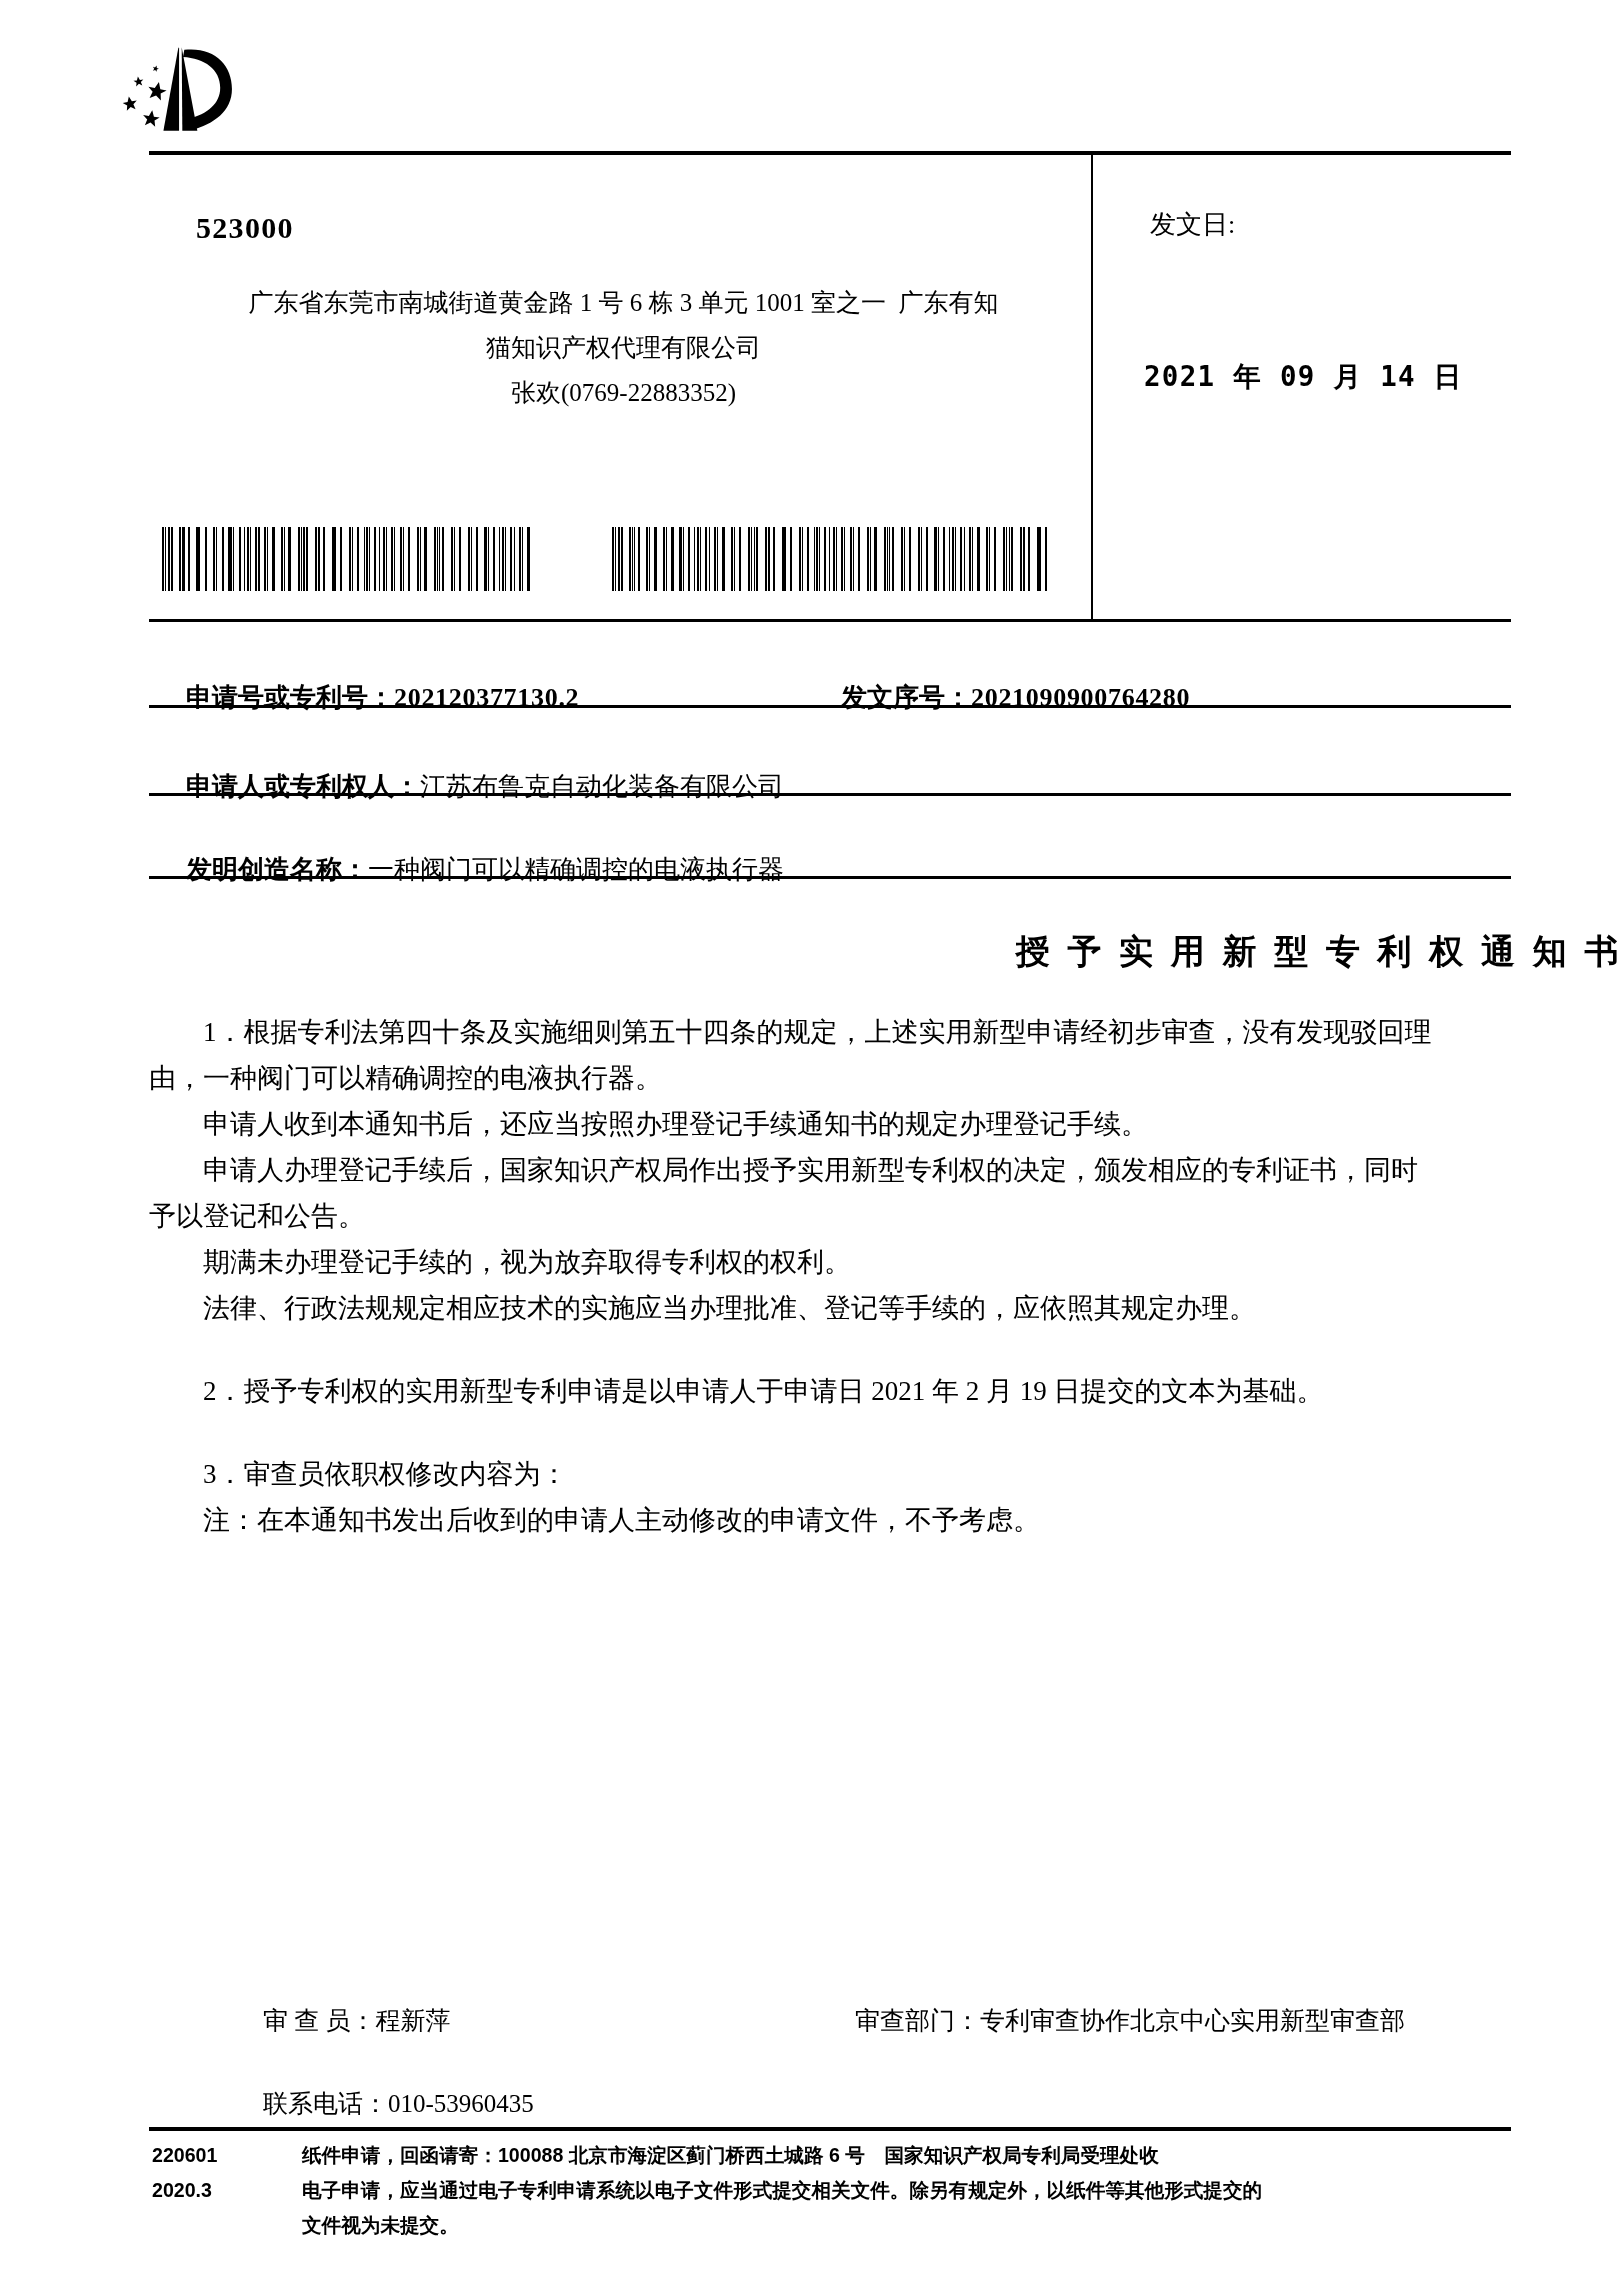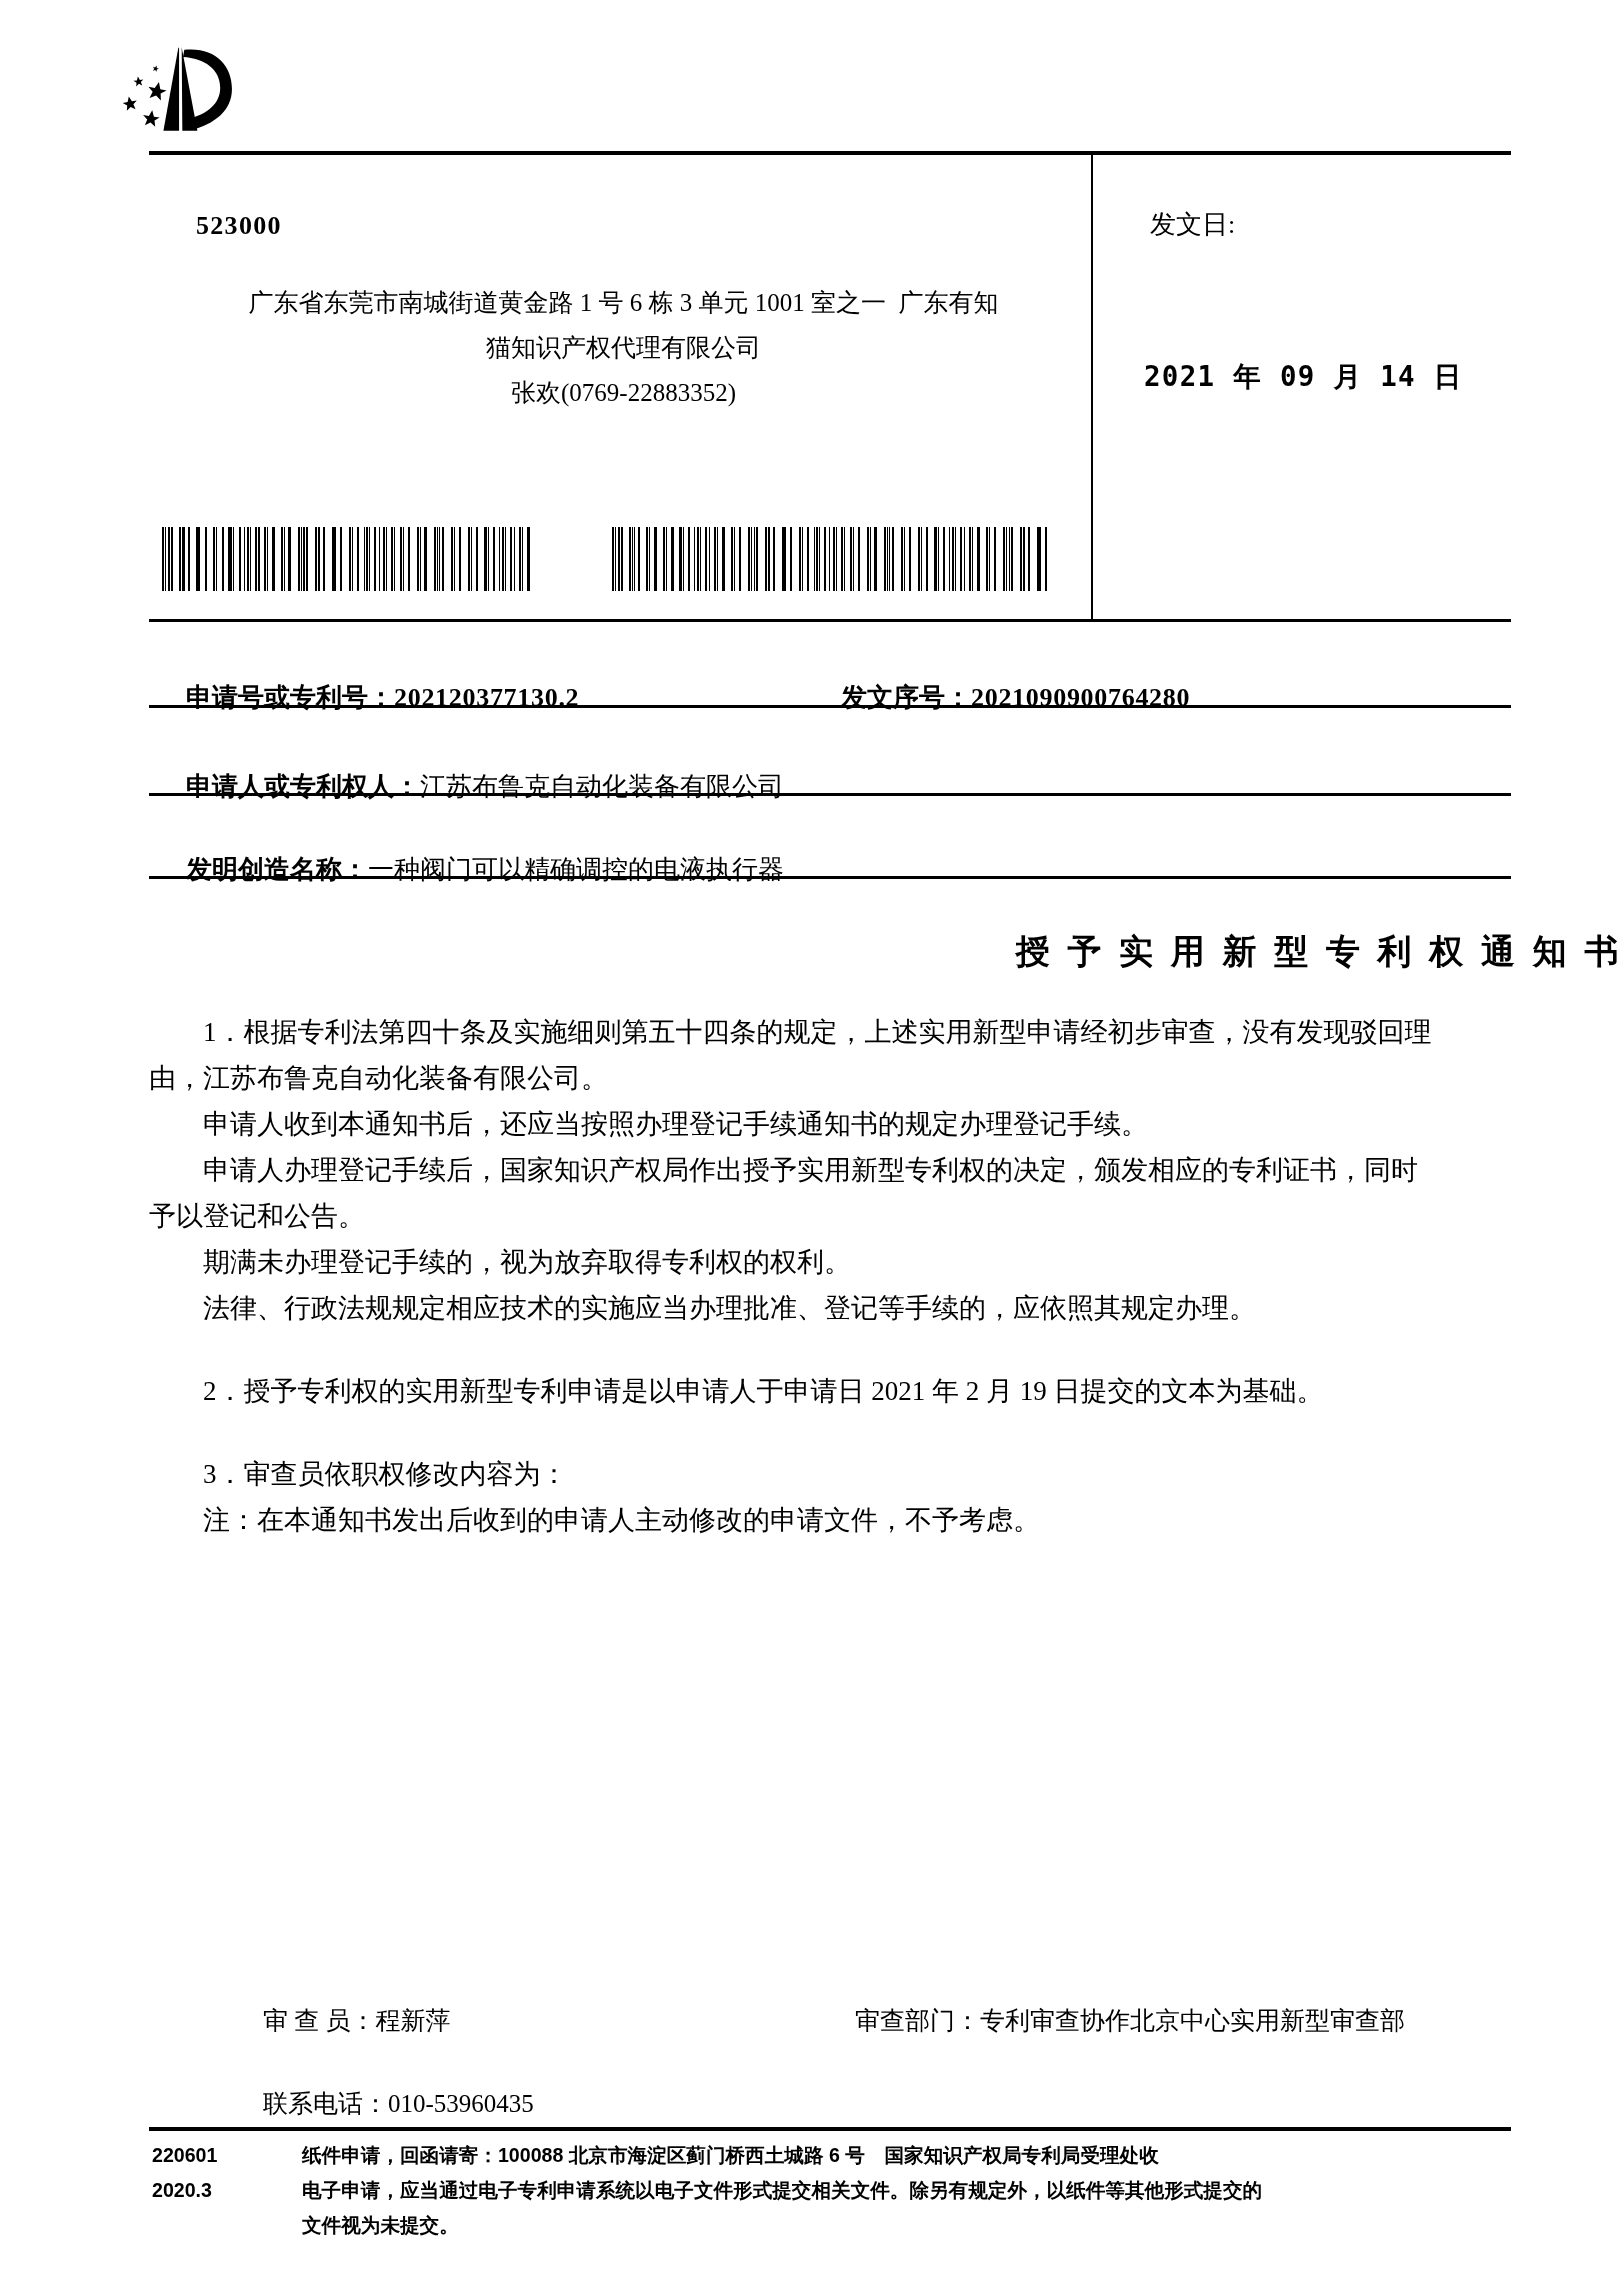--- a/index.html
+++ b/index.html
@@ -20,21 +20,21 @@
     text-align:center;
     font-size:42px;font-weight:bold;
     letter-spacing:10.5px;
     white-space:pre;
   }
   .rule{background:#000000;}
   .header-rule{left:149px;top:151px;width:1362px;height:3.9px;}
   .v-divider{left:1091px;top:154px;width:2px;height:466px;background:#000000;}
 
   
-  .postal-code{left:196px;top:211px;font-size:26px;font-weight:bold;letter-spacing:1.3px;}
+  .postal-code{left:196px;top:211px;font-size:30px;font-weight:bold;letter-spacing:1.3px;}
   .address-block{left:167px;top:280px;width:913px;text-align:center;font-size:25px;}
   .address-block div{height:45px;line-height:45px;white-space:pre;}
 
   
   .dispatch-label{left:1150px;top:207px;font-size:26px;white-space:pre;}
   .dispatch-date{
     left:1144px;top:359px;width:366px;
     font-size:27.5px;font-weight:bold;
     font-family:"DejaVu Sans Mono","Liberation Mono",monospace;
     letter-spacing:1.3px;white-space:pre;
@@ -146,21 +146,21 @@
 
   <div class="abs field-row row-invention">
     <span class="f-label">发明创造名称：</span><span class="f-val">一种阀门可以精确调控的电液执行器</span>
   </div>
 
   <div class="abs rule rule-5"></div>
 
   <div class="abs notice-title">授 予 实 用 新 型 专 利 权 通 知 书</div>
   <div class="abs notice-body">
       <div class="line">　　1．根据专利法第四十条及实施细则第五十四条的规定，上述实用新型申请经初步审查，没有发现驳回理</div>
-      <div class="line">由，江苏布鲁克自动化装备有限公司。</div>
+      <div class="line">由，一种阀门可以精确调控的电液执行器。</div>
       <div class="line">　　申请人收到本通知书后，还应当按照办理登记手续通知书的规定办理登记手续。</div>
       <div class="line">　　申请人办理登记手续后，国家知识产权局作出授予实用新型专利权的决定，颁发相应的专利证书，同时</div>
       <div class="line">予以登记和公告。</div>
       <div class="line">　　期满未办理登记手续的，视为放弃取得专利权的权利。</div>
       <div class="line">　　法律、行政法规规定相应技术的实施应当办理批准、登记等手续的，应依照其规定办理。</div>
       <div class="line blank"></div>
       <div class="line">　　2．授予专利权的实用新型专利申请是以申请人于申请日 2021 年 2 月 19 日提交的文本为基础。</div>
       <div class="line blank"></div>
       <div class="line">　　3．审查员依职权修改内容为：</div>
       <div class="line">　　注：在本通知书发出后收到的申请人主动修改的申请文件，不予考虑。</div>

